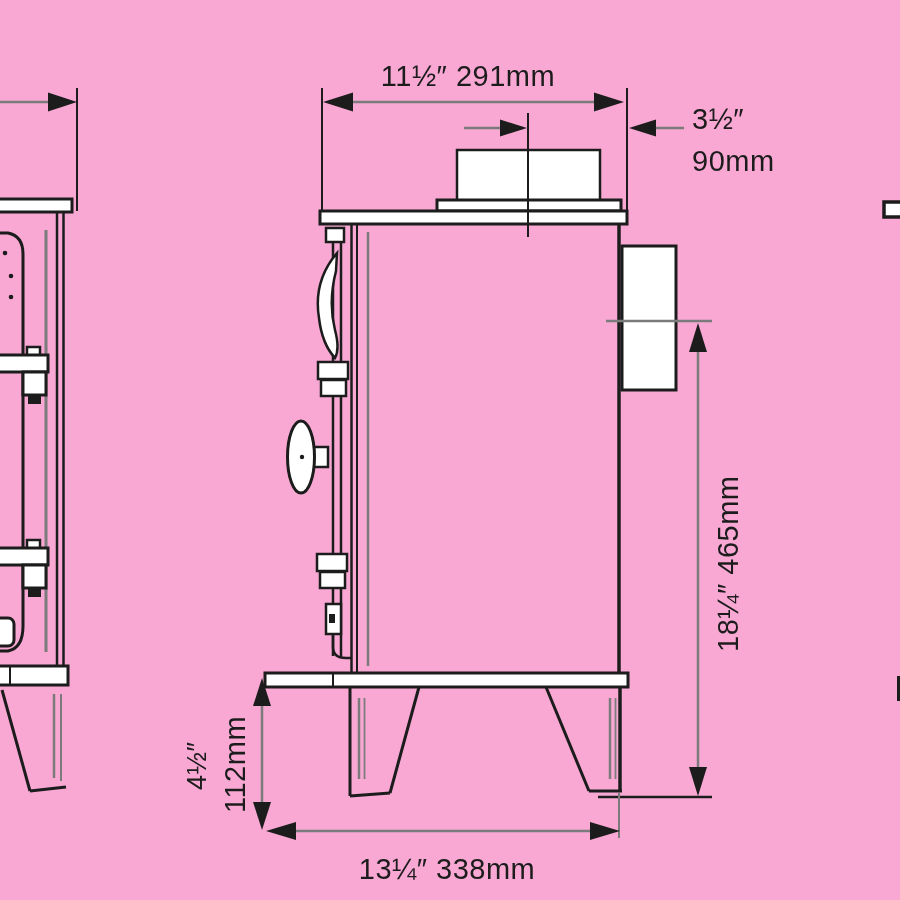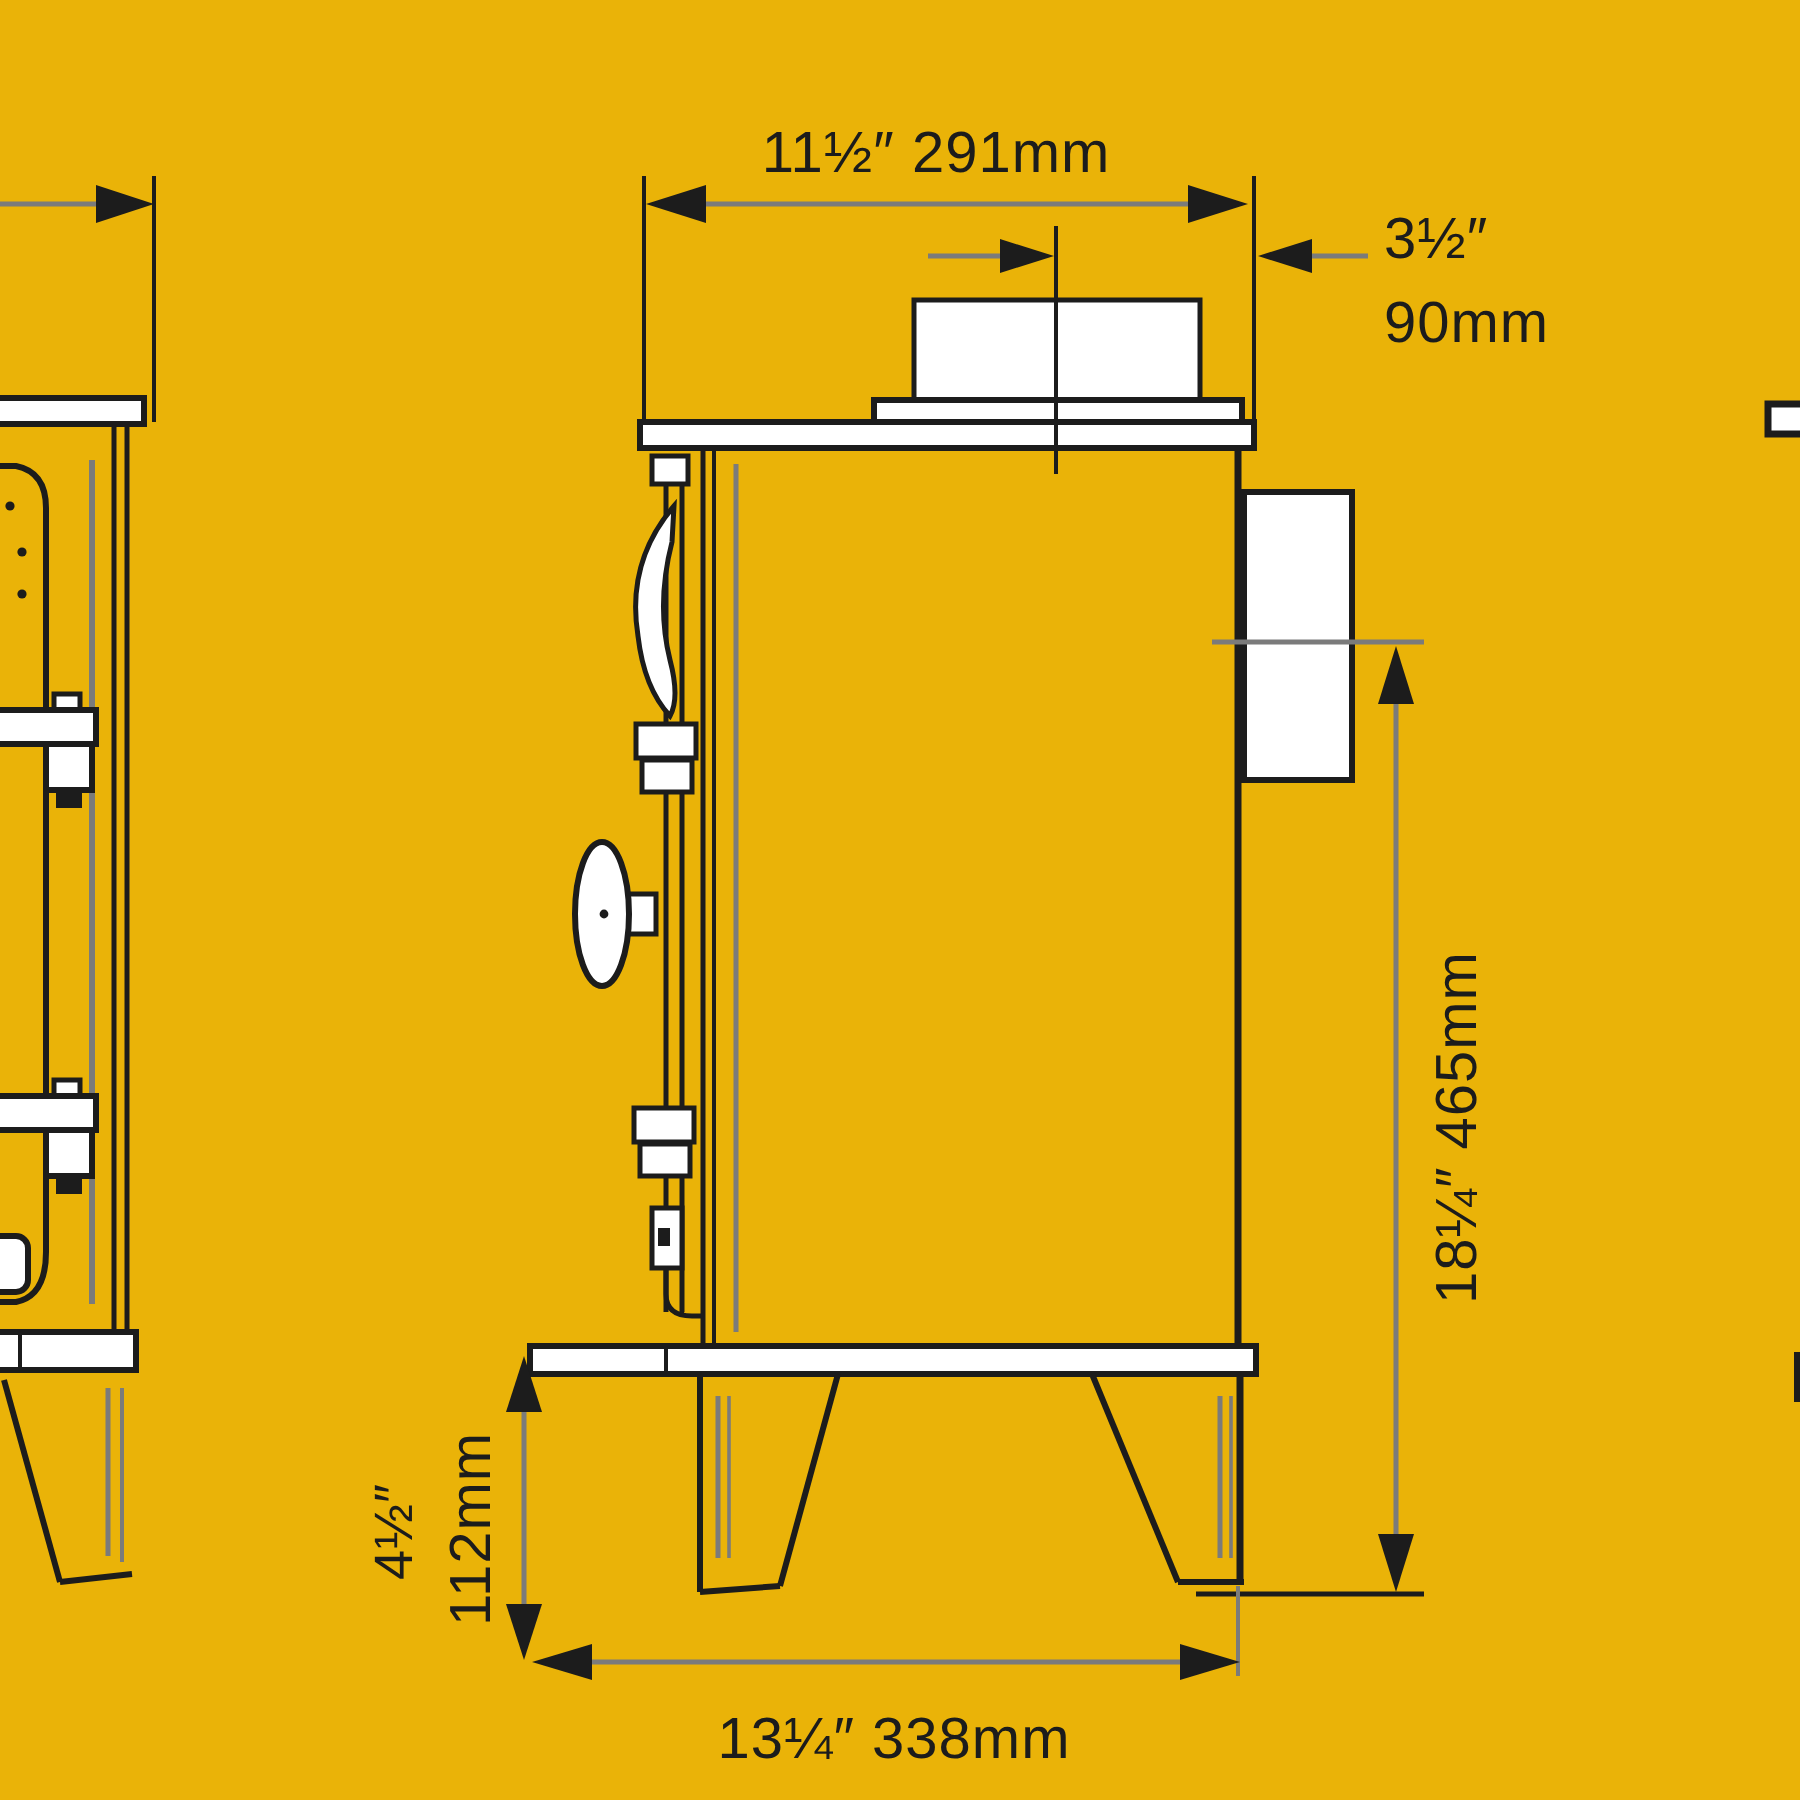--- a/index.html
+++ b/index.html
@@ -1,16 +1,16 @@
 <!DOCTYPE html>
 <html><head>
 <meta charset="utf-8">
 <style>
   html,body{margin:0;padding:0;background:#fff;}
-  .canvas{position:relative;width:900px;height:900px;background:#eab308;overflow:hidden;}
+  .canvas{position:relative;width:900px;height:900px;background:#f9a8d4;overflow:hidden;}
   svg{display:block;}
   text{font-family:"Liberation Sans", sans-serif;fill:#1c1c1c;letter-spacing:.5px;}
   .dimtext{font-size:29px;}
   .dimtext-sm{font-size:27px;}
 </style>
 </head>
 <body>
 
 <div class="canvas">
 <svg width="900" height="900" viewBox="0 0 900 900" xmlns="http://www.w3.org/2000/svg">

